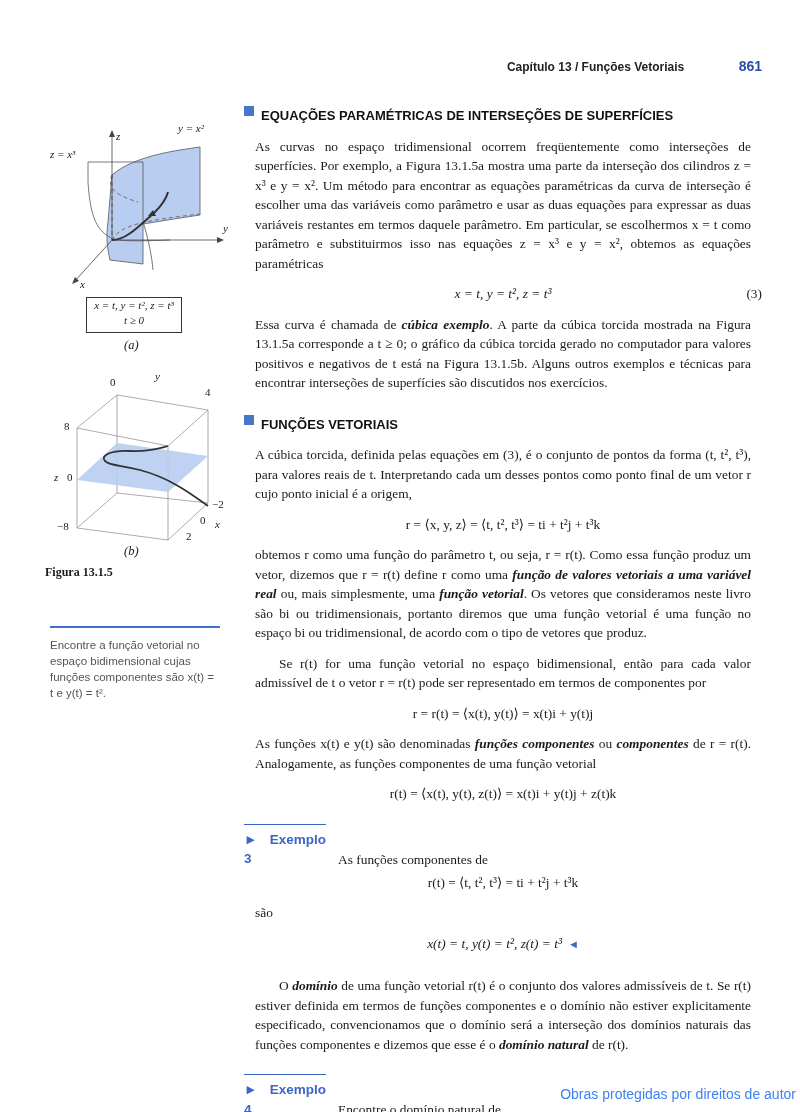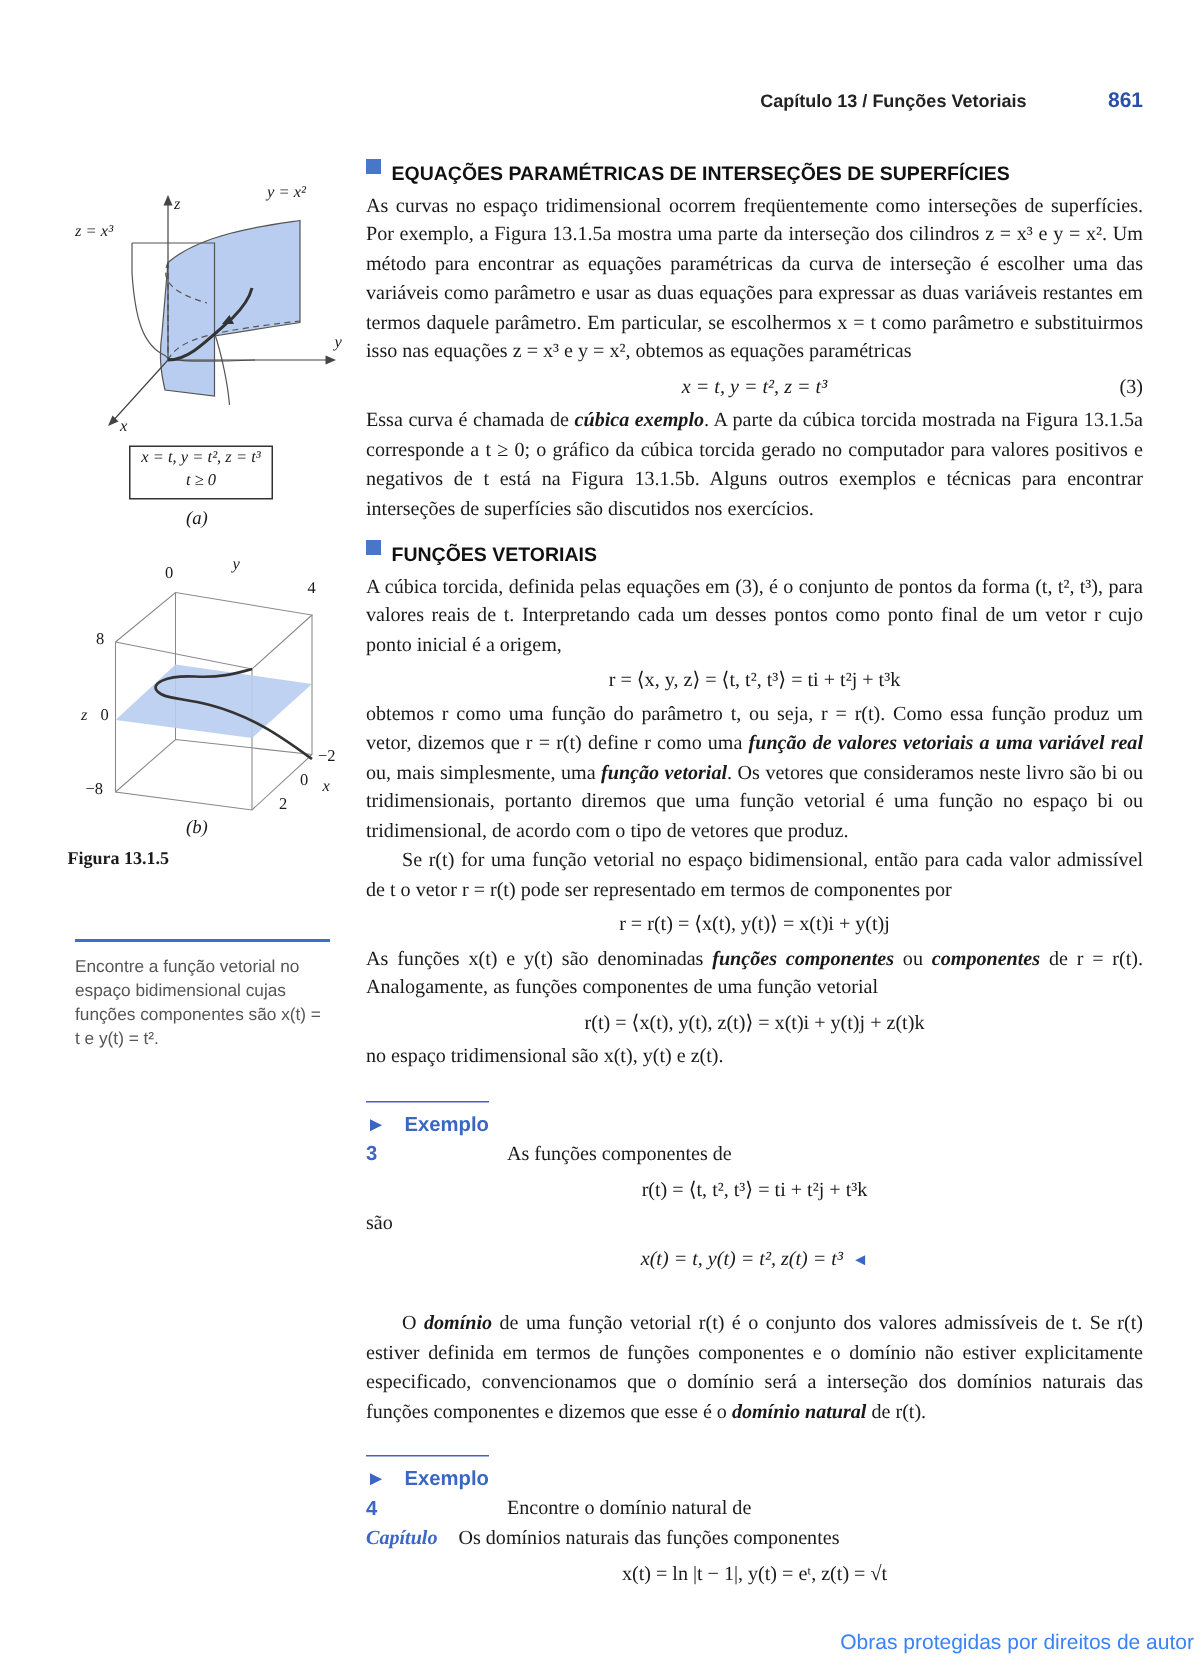--- a/index.html
+++ b/index.html
@@ -4,21 +4,21 @@
 <style>
   html, body { margin:0; padding:0; background:#fff; }
   body { width:800px; height:1112px; position:relative; overflow:hidden;
          font-family:"Liberation Serif", serif; color:#1a1a1a; }
   .abs { position:absolute; }
   .hdr { top:58px; right:38px; font-family:"Liberation Sans", sans-serif; font-size:12px; font-weight:bold; color:#222; }
   .hdr .pg { color:#2a4fa8; font-size:14px; margin-left:35px;padding-left:16px; }
   .main { left:244px; width:518px; font-size:13.4px; line-height:19.5px; text-align:justify; }
   .sec { font-family:"Liberation Sans", sans-serif; font-weight:bold; font-size:13px; color:#111; display:flex; align-items:flex-start; margin-bottom:1px; }
   .sq { width:10px; height:10px; background:#4a76c9; margin-right:7px; display:inline-block; }
-  p { margin:0; }
+  p { margin:11px; }
   .eq { text-align:center; font-family:"Liberation Serif", serif; margin:4px 0 3px 0; }
   .eqnum { position:absolute; right:0; }
   i { font-style:italic; }
   .bi { font-weight:bold; font-style:italic; }
   .ind { text-indent:24px; }
   .ex { font-family:"Liberation Sans", sans-serif; font-weight:bold; color:#3b67c4; font-size:13.5px; border-top:1.5px solid #3b67c4; padding-top:5px; display:inline-block; width:82px; margin-right:12px; }
   .sol { color:#3b67c4; font-style:italic; font-weight:bold; margin-right:14px; }
   .tri { color:#3b67c4; font-size:11px; margin-left:6px; }
   .side { left:50px; width:170px; font-family:"Liberation Sans", sans-serif; font-size:11.5px; color:#555; line-height:16px; border-top:2.5px solid #3e6fcc; padding-top:9px; }
   .cap { font-family:"Liberation Serif", serif; font-size:12.5px; }
@@ -102,32 +102,31 @@
     <span class="sq"></span>
     <span>EQUAÇÕES PARAMÉTRICAS DE INTERSEÇÕES DE SUPERFÍCIES</span>
   </div>
   <p>As curvas no espaço tridimensional ocorrem freqüentemente como interseções de superfícies. Por exemplo, a Figura 13.1.5a mostra uma parte da interseção dos cilindros z = x³ e y = x². Um método para encontrar as equações paramétricas da curva de interseção é escolher uma das variáveis como parâmetro e usar as duas equações para expressar as duas variáveis restantes em termos daquele parâmetro. Em particular, se escolhermos x = t como parâmetro e substituirmos isso nas equações z = x³ e y = x², obtemos as equações paramétricas</p>
   <div class="eq" style="position:relative;">
     <i>x = t,     y = t²,     z = t³</i>
     <span class="eqnum">(3)</span>
   </div>
   <p><span>Essa curva é chamada de </span><span class="bi">cúbica exemplo</span><span>. A parte da cúbica torcida mostrada na Figura 13.1.5a corresponde a t ≥ 0; o gráfico da cúbica torcida gerado no computador para valores positivos e negativos de t está na Figura 13.1.5b. Alguns outros exemplos e técnicas para encontrar interseções de superfícies são discutidos nos exercícios.</span></p>
 
-  <div class="sec" style="margin-top:12px;">
+  <div class="sec" style="margin-top:22px;">
     <span class="sq"></span>
     <span>FUNÇÕES VETORIAIS</span>
   </div>
   <p>A cúbica torcida, definida pelas equações em (3), é o conjunto de pontos da forma (t, t², t³), para valores reais de t. Interpretando cada um desses pontos como ponto final de um vetor r cujo ponto inicial é a origem,</p>
   <div class="eq">r = ⟨x, y, z⟩ = ⟨t, t², t³⟩ = ti + t²j + t³k</div>
   <p><span>obtemos r como uma função do parâmetro t, ou seja, r = r(t). Como essa função produz um vetor, dizemos que r = r(t) define r como uma </span><span class="bi">função de valores vetoriais a uma variável real</span><span> ou, mais simplesmente, uma </span><span class="bi">função vetorial</span><span>. Os vetores que consideramos neste livro são bi ou tridimensionais, portanto diremos que uma função vetorial é uma função no espaço bi ou tridimensional, de acordo com o tipo de vetores que produz.</span></p>
   <p class="ind">Se r(t) for uma função vetorial no espaço bidimensional, então para cada valor admissível de t o vetor r = r(t) pode ser representado em termos de componentes por</p>
   <div class="eq">r = r(t) = ⟨x(t), y(t)⟩ = x(t)i + y(t)j</div>
   <p><span>As funções x(t) e y(t) são denominadas </span><span class="bi">funções componentes</span><span> ou </span><span class="bi">componentes</span><span> de r = r(t). Analogamente, as funções componentes de uma função vetorial</span></p>
   <div class="eq">r(t) = ⟨x(t), y(t), z(t)⟩ = x(t)i + y(t)j + z(t)k</div>
-  <p>no espaço tridimensional são x(t), y(t) e z(t).</p>
 
   <div style="margin-top:20px;">
     <span class="ex">► Exemplo 3</span><span>As funções componentes de</span>
     <div class="eq">r(t) = ⟨t, t², t³⟩ = ti + t²j + t³k</div>
     <p>são</p>
     <div class="eq"><i>x(t) = t,     y(t) = t²,     z(t) = t³</i><span class="tri">◄</span></div>
   </div>
 
   <p class="ind" style="margin-top:22px;"><span>O </span><span class="bi">domínio</span><span> de uma função vetorial r(t) é o conjunto dos valores admissíveis de t. Se r(t) estiver definida em termos de funções componentes e o domínio não estiver explicitamente especificado, convencionamos que o domínio será a interseção dos domínios naturais das funções componentes e dizemos que esse é o </span><span class="bi">domínio natural</span><span> de r(t).</span></p>
 

